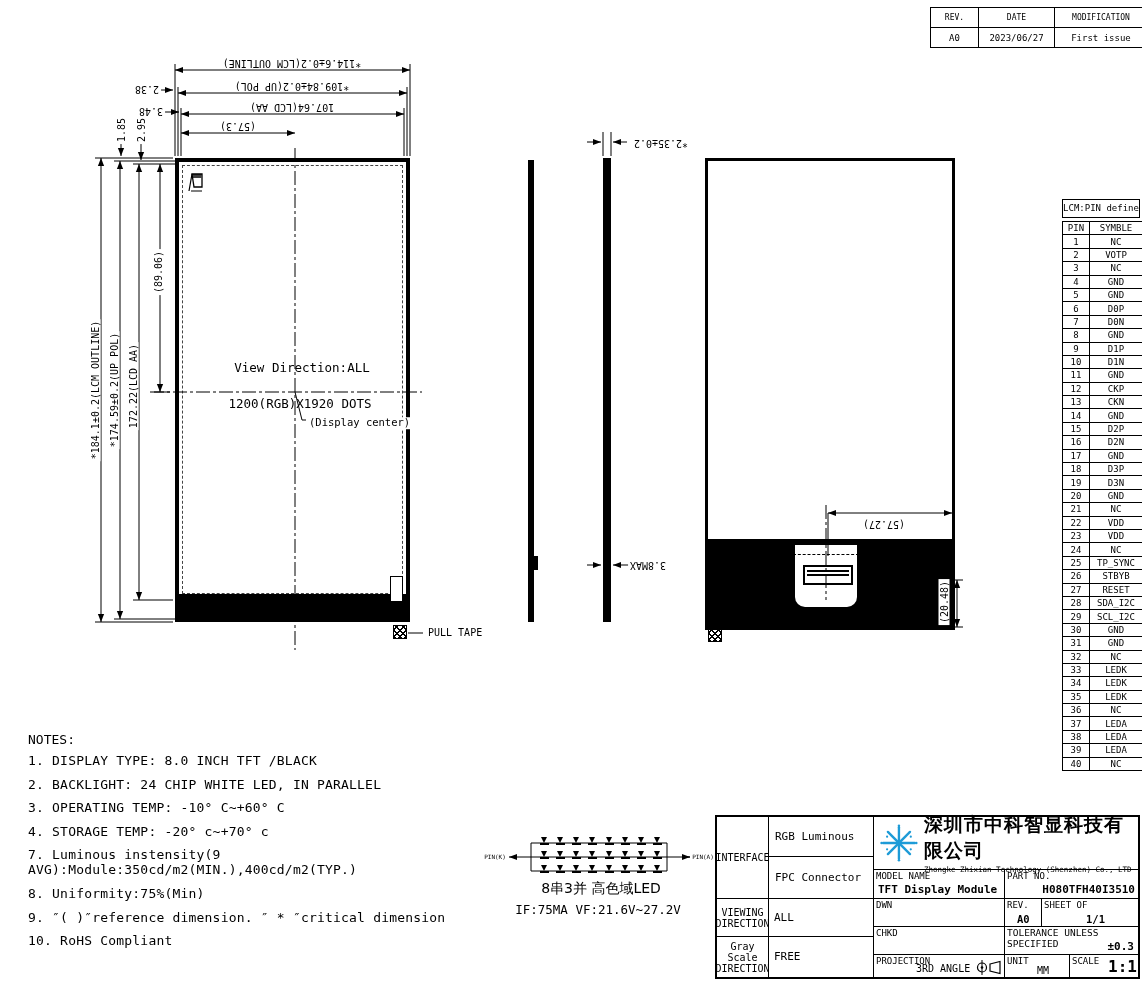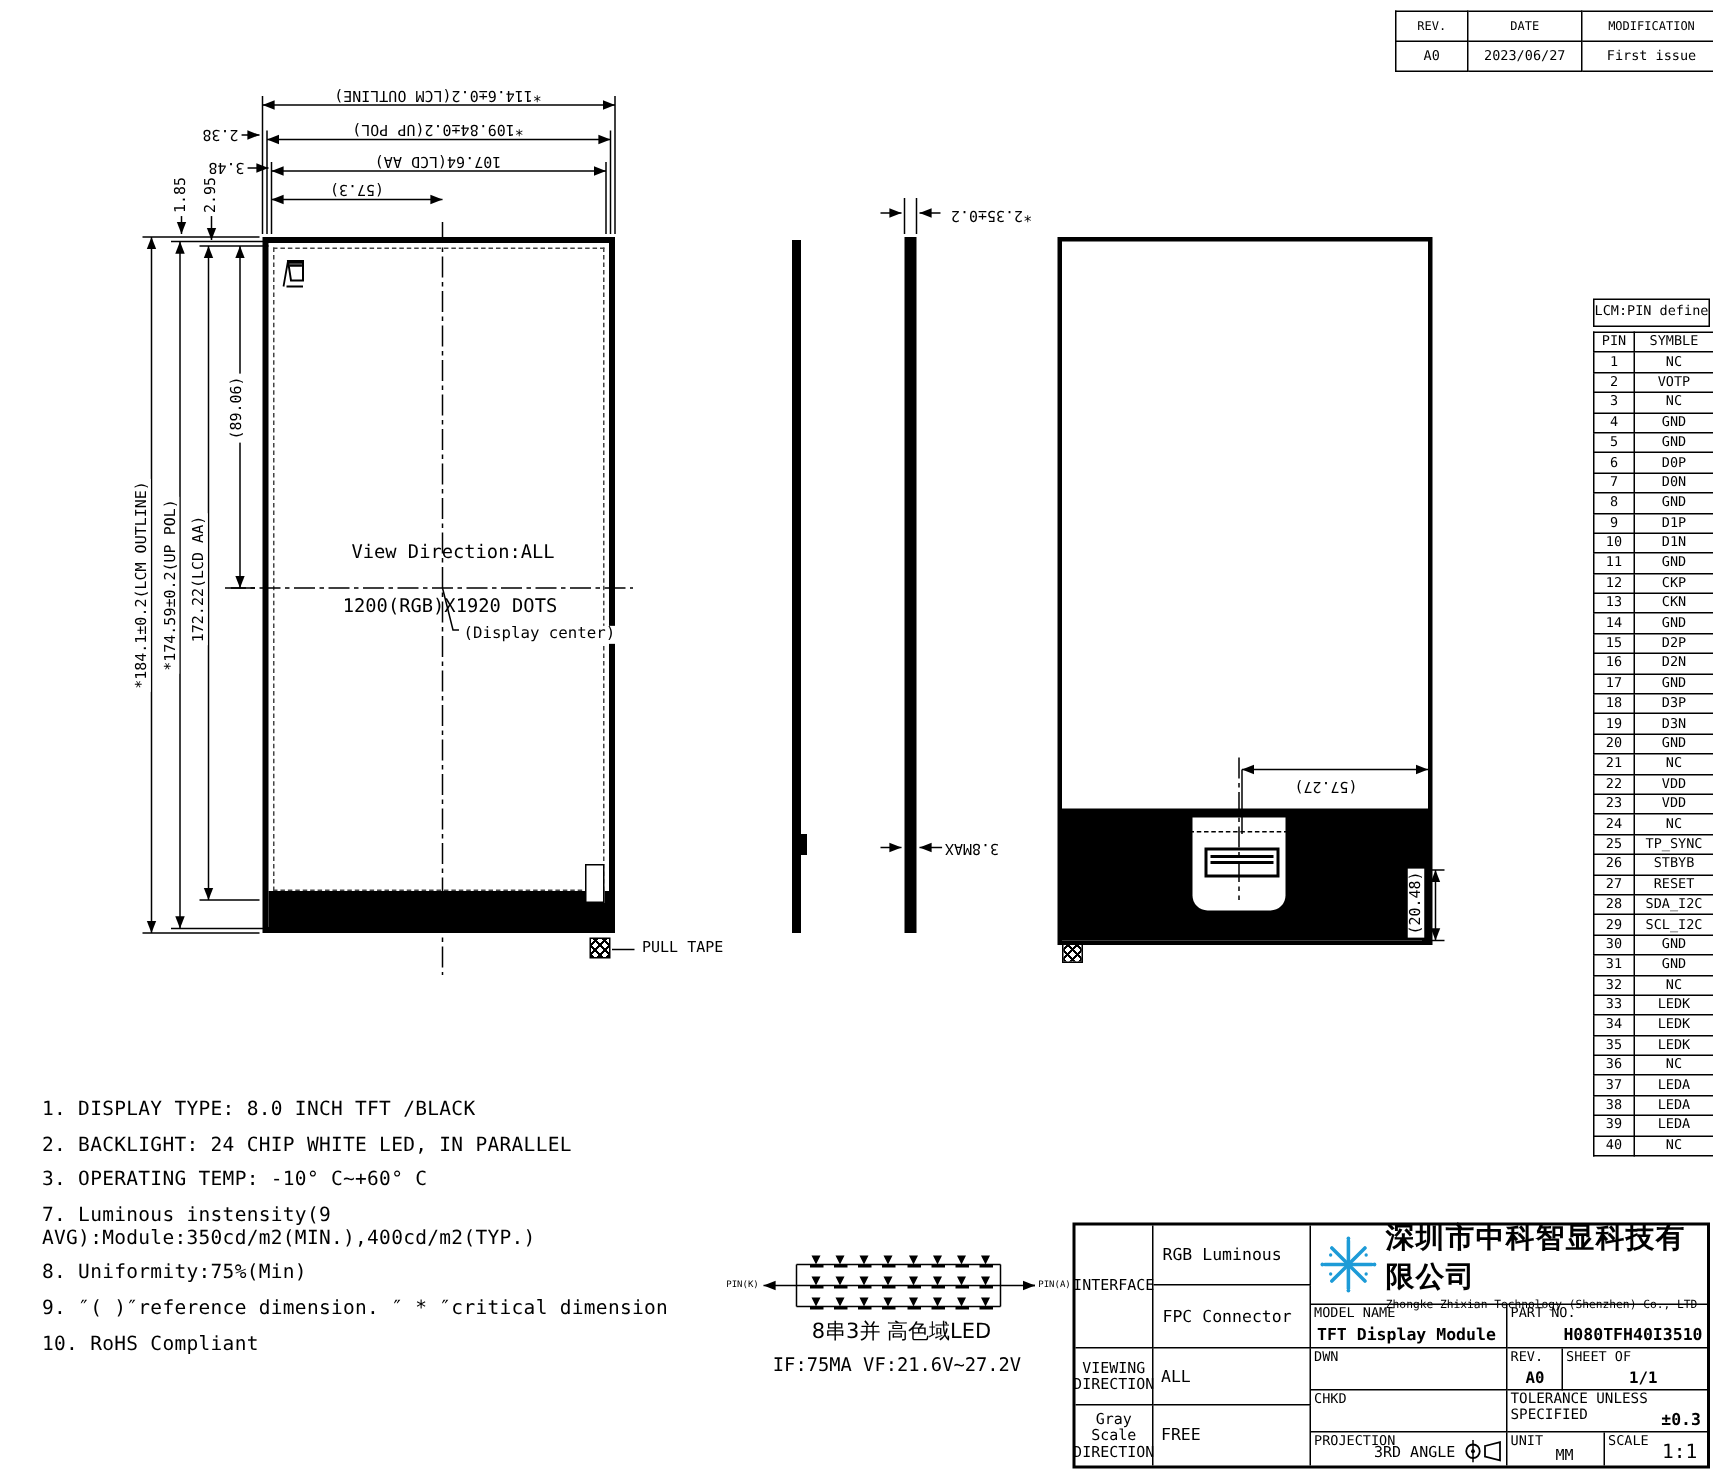--- a/index.html
+++ b/index.html
@@ -372,24 +372,26 @@
           </tr>
           <tr>
             <td>40</td>
             <td>NC</td>
           </tr>
         </tbody>
     </table>
   </div>
 
   <div class="abs notes">
+    <div class="nt">NOTES:</div>
     <div id="notes-list">
         <div class="note-line">1. DISPLAY TYPE: 8.0 INCH TFT /BLACK</div>
         <div class="note-line">2. BACKLIGHT: 24 CHIP WHITE LED, IN PARALLEL</div>
         <div class="note-line">3. OPERATING TEMP: -10° C~+60° C</div>
+        <div class="note-line">4. STORAGE TEMP: -20° c~+70° c</div>
         <div class="note-line">7. Luminous instensity(9 AVG):Module:350cd/m2(MIN.),400cd/m2(TYP.)</div>
         <div class="note-line">8. Uniformity:75%(Min)</div>
         <div class="note-line">9. ″( )″reference dimension. ″ * ″critical dimension</div>
         <div class="note-line">10. RoHS Compliant</div>
       </div>
   </div>
 
   <div class="led-row" style="top:837px;">
       <div class="led"></div>
       <div class="led"></div>
@@ -502,17 +504,17 @@
         <circle cx="6" cy="7.5" r="1.3" fill="#000"></circle>
         <path d="M14 4 L24 1.5 L24 13.5 L14 11 Z" fill="none" stroke="#000" stroke-width="1.2"></path>
       </svg>
     </div>
     <div class="tc nbb" style="left:288px;top:138px;width:65px;height:22px;">
       <div class="cl">UNIT</div>
       <div class="cv" style="left:32px;bottom:1px;font-size:10px;">MM</div>
     </div>
     <div class="tc nbr nbb" style="left:353px;top:138px;width:68px;height:22px;">
       <div class="cl">SCALE</div>
-      <div class="cv" style="left:38px;bottom:1px;font-weight:normal;font-size:13px;">1:1</div>
+      <div class="cv" style="left:38px;bottom:1px;font-weight:bold;font-size:16px;">1:1</div>
     </div>
   </div>
 
 </div>
 
 </body></html>

